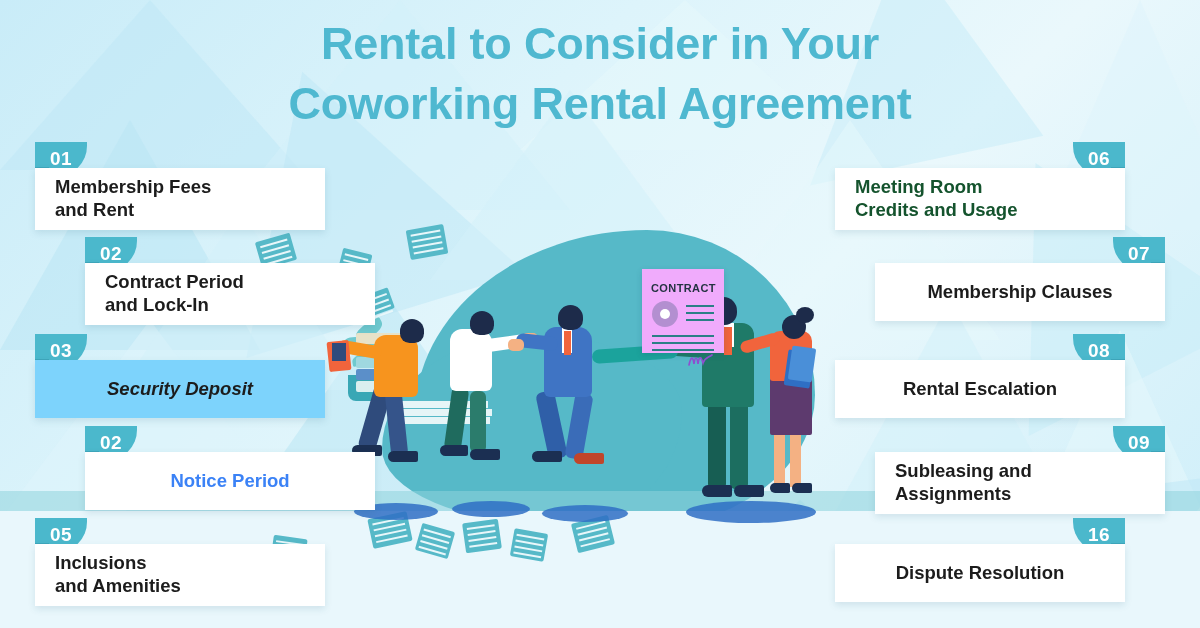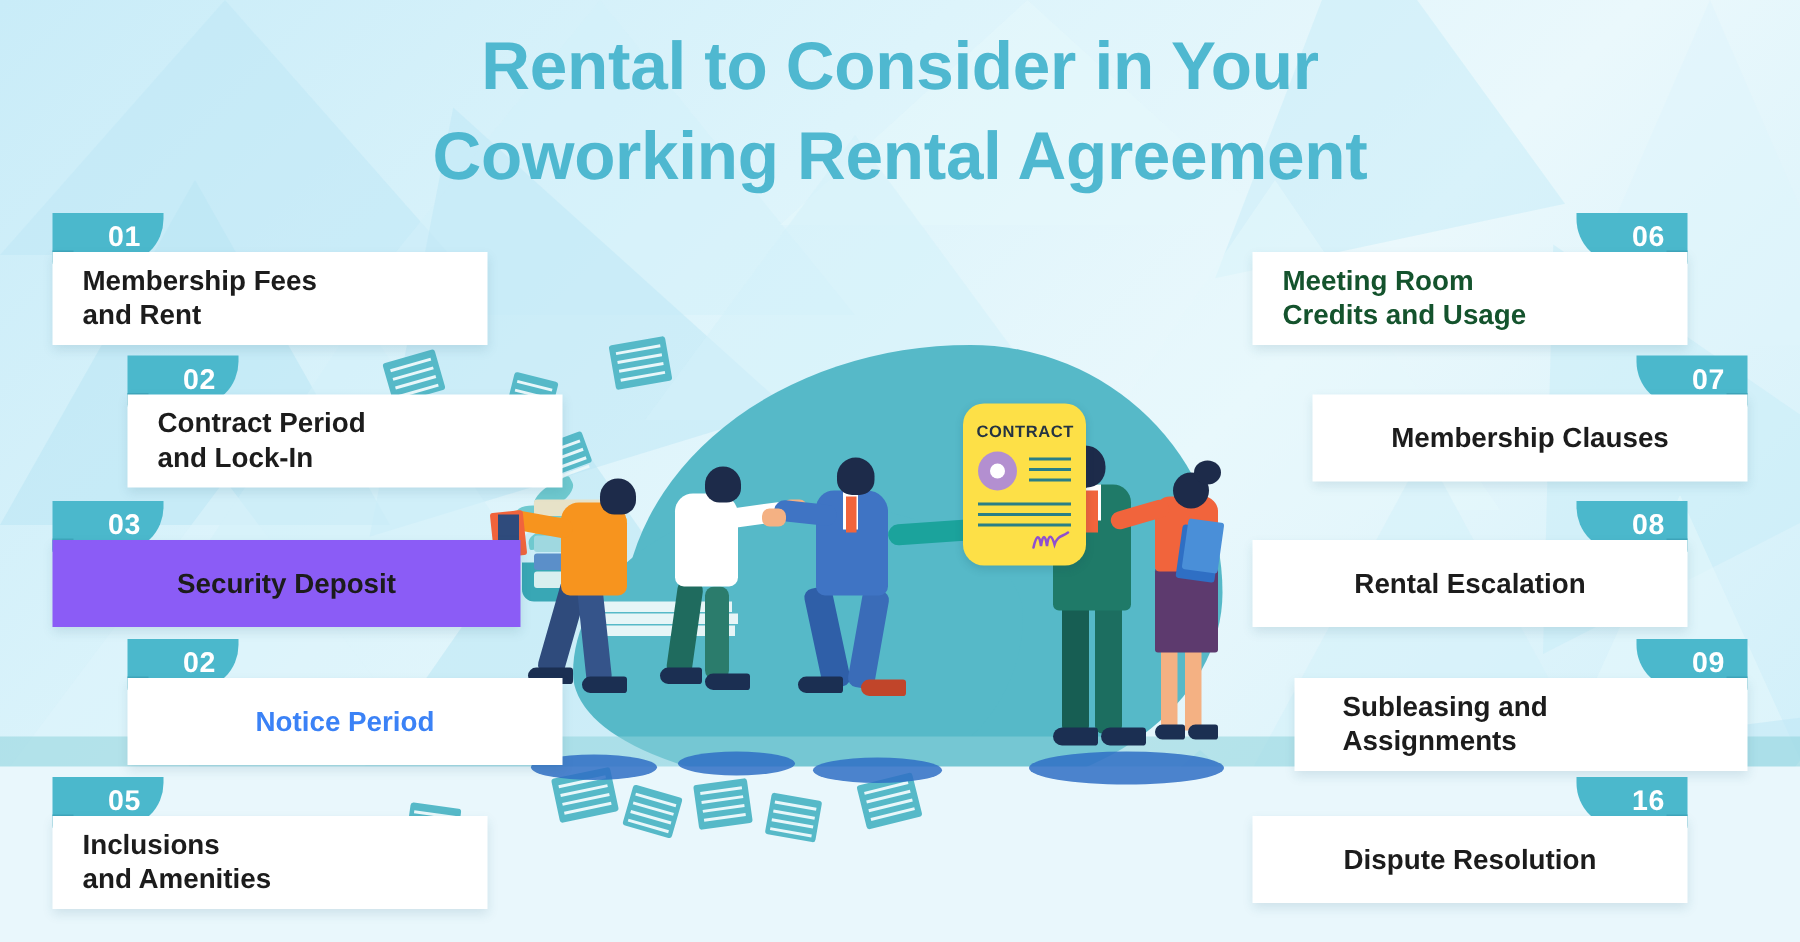--- a/index.html
+++ b/index.html
@@ -35,22 +35,22 @@
   .floorband{position:absolute;left:-330px;top:276px;width:1530px;height:22px;
     background:#8fd3dd;opacity:.55;}
 
   .paper{position:absolute;background:#56b9c8;border-radius:2px;}
   .paper .ln{position:absolute;left:10%;right:10%;height:2px;background:#e8f7fa;}
 
   .sheetstack{position:absolute;background:#ffffff;opacity:.85;}
 
   .shadow-ell{position:absolute;background:#2f6fc4;border-radius:50%;opacity:.85;}
 
-  .contract{position:absolute;left:312px;top:54px;width:82px;height:108px;
-    background:#fde047;border-radius:14px;box-shadow:0 2px 6px rgba(20,70,90,.18);}
+  .contract{position:absolute;left:312px;top:54px;width:82px;height:84px;
+    background:#f0abfc;border-radius:0;box-shadow:0 2px 6px rgba(20,70,90,.18);}
   .contract .hd{position:absolute;left:9px;top:13px;font-size:11px;font-weight:bold;
     color:#243342;letter-spacing:.4px;}
   .seal{position:absolute;left:10px;top:32px;width:26px;height:26px;border-radius:50%;
     background:#b38fd0;}
   .seal:after{content:"";position:absolute;left:8px;top:8px;width:10px;height:10px;
     border-radius:50%;background:#ffffff;}
   .cl{position:absolute;height:2px;background:#2a7f86;}
   .sig{position:absolute;left:46px;top:84px;width:26px;height:14px;}
 
   .ribbon{position:absolute;left:262px;top:132px;width:86px;height:14px;
@@ -69,21 +69,21 @@
 
   
   .row{position:absolute;height:58px;}
   .card{position:absolute;top:0;height:58px;background:#ffffff;
     box-shadow:0 3px 7px rgba(30,90,115,.13);display:flex;align-items:center;}
   .card .txt{font-size:18.5px;font-weight:bold;color:#1c1c1c;line-height:1.22;
     padding:0 20px;white-space:pre-line;}
   .row.two .card{height:62px;}
   .badge{position:absolute;top:-26px;width:52px;height:34px;background:#4bb8cc;
     color:#ffffff;font-size:19px;font-weight:bold;display:flex;align-items:center;
-    justify-content:center;letter-spacing:.5px;padding-left:22px;}
+    justify-content:center;letter-spacing:.5px;}
   .badge.left{border-radius:0 0 30px 0;}
   .badge.right{border-radius:0 0 0 30px;}
   .tab{position:absolute;width:14px;height:8px;background:#3fa6bb;top:8px;}
 </style>
 </head>
 <body>
 
 <div id="stage">
 
   <div class="bg-base"></div>
@@ -309,21 +309,21 @@
         <div class="badge left" style="background: rgb(75, 184, 204); left: 0px;">02</div>
         <div class="tab" style="top: -1px; left: 0px;"></div>
         <div class="card" style="width: 290px; background: rgb(255, 255, 255); left: 0px;">
           <div class="txt" style="color: rgb(28, 28, 28); width: 100%; text-align: left;">Contract Period
 and Lock-In</div>
         </div>
       </div>
       <div class="row" style="top: 360px; left: 35px;">
         <div class="badge left" style="background: rgb(75, 184, 204); left: 0px;">03</div>
         <div class="tab" style="top: -1px; left: 0px;"></div>
-        <div class="card" style="width: 312px; background: #8b5cf6; left: 0px;">
+        <div class="card" style="width: 290px; background: #7dd3fc; left: 0px; font-style: italic;">
           <div class="txt" style="color: rgb(28, 28, 28); width: 100%; text-align: center;">Security Deposit</div>
         </div>
       </div>
       <div class="row" style="top: 452px; left: 85px;">
         <div class="badge left" style="background: rgb(75, 184, 204); left: 0px;">02</div>
         <div class="tab" style="top: -1px; left: 0px;"></div>
         <div class="card" style="width: 290px; background: rgb(255, 255, 255); left: 0px;">
           <div class="txt" style="color: #3b82f6; width: 100%; text-align: center;">Notice Period</div>
         </div>
       </div>
@@ -356,21 +356,21 @@
       <div class="row" style="top: 360px; right: 75px;">
         <div class="badge right" style="background: rgb(75, 184, 204); right: 0px;">08</div>
         <div class="tab" style="top: -1px; right: 0px;"></div>
         <div class="card" style="width: 290px; background: rgb(255, 255, 255); right: 0px;">
           <div class="txt" style="color: rgb(28, 28, 28); width: 100%; text-align: center;">Rental Escalation</div>
         </div>
       </div>
       <div class="row two" style="top: 452px; right: 35px;">
         <div class="badge right" style="background: rgb(75, 184, 204); right: 0px;">09</div>
         <div class="tab" style="top: -1px; right: 0px;"></div>
-        <div class="card" style="width: 290px; background: rgb(255, 255, 255); right: 0px; padding-left: 12px;">
+        <div class="card" style="width: 290px; background: rgb(255, 255, 255); right: 0px;">
           <div class="txt" style="color: rgb(28, 28, 28); width: 100%; text-align: left;">Subleasing and
 Assignments</div>
         </div>
       </div>
       <div class="row" style="top: 544px; right: 75px;">
         <div class="badge right" style="background: rgb(75, 184, 204); right: 0px;">16</div>
         <div class="tab" style="top: -1px; right: 0px;"></div>
         <div class="card" style="width: 290px; background: rgb(255, 255, 255); right: 0px;">
           <div class="txt" style="color: rgb(28, 28, 28); width: 100%; text-align: center;">Dispute Resolution</div>
         </div>

